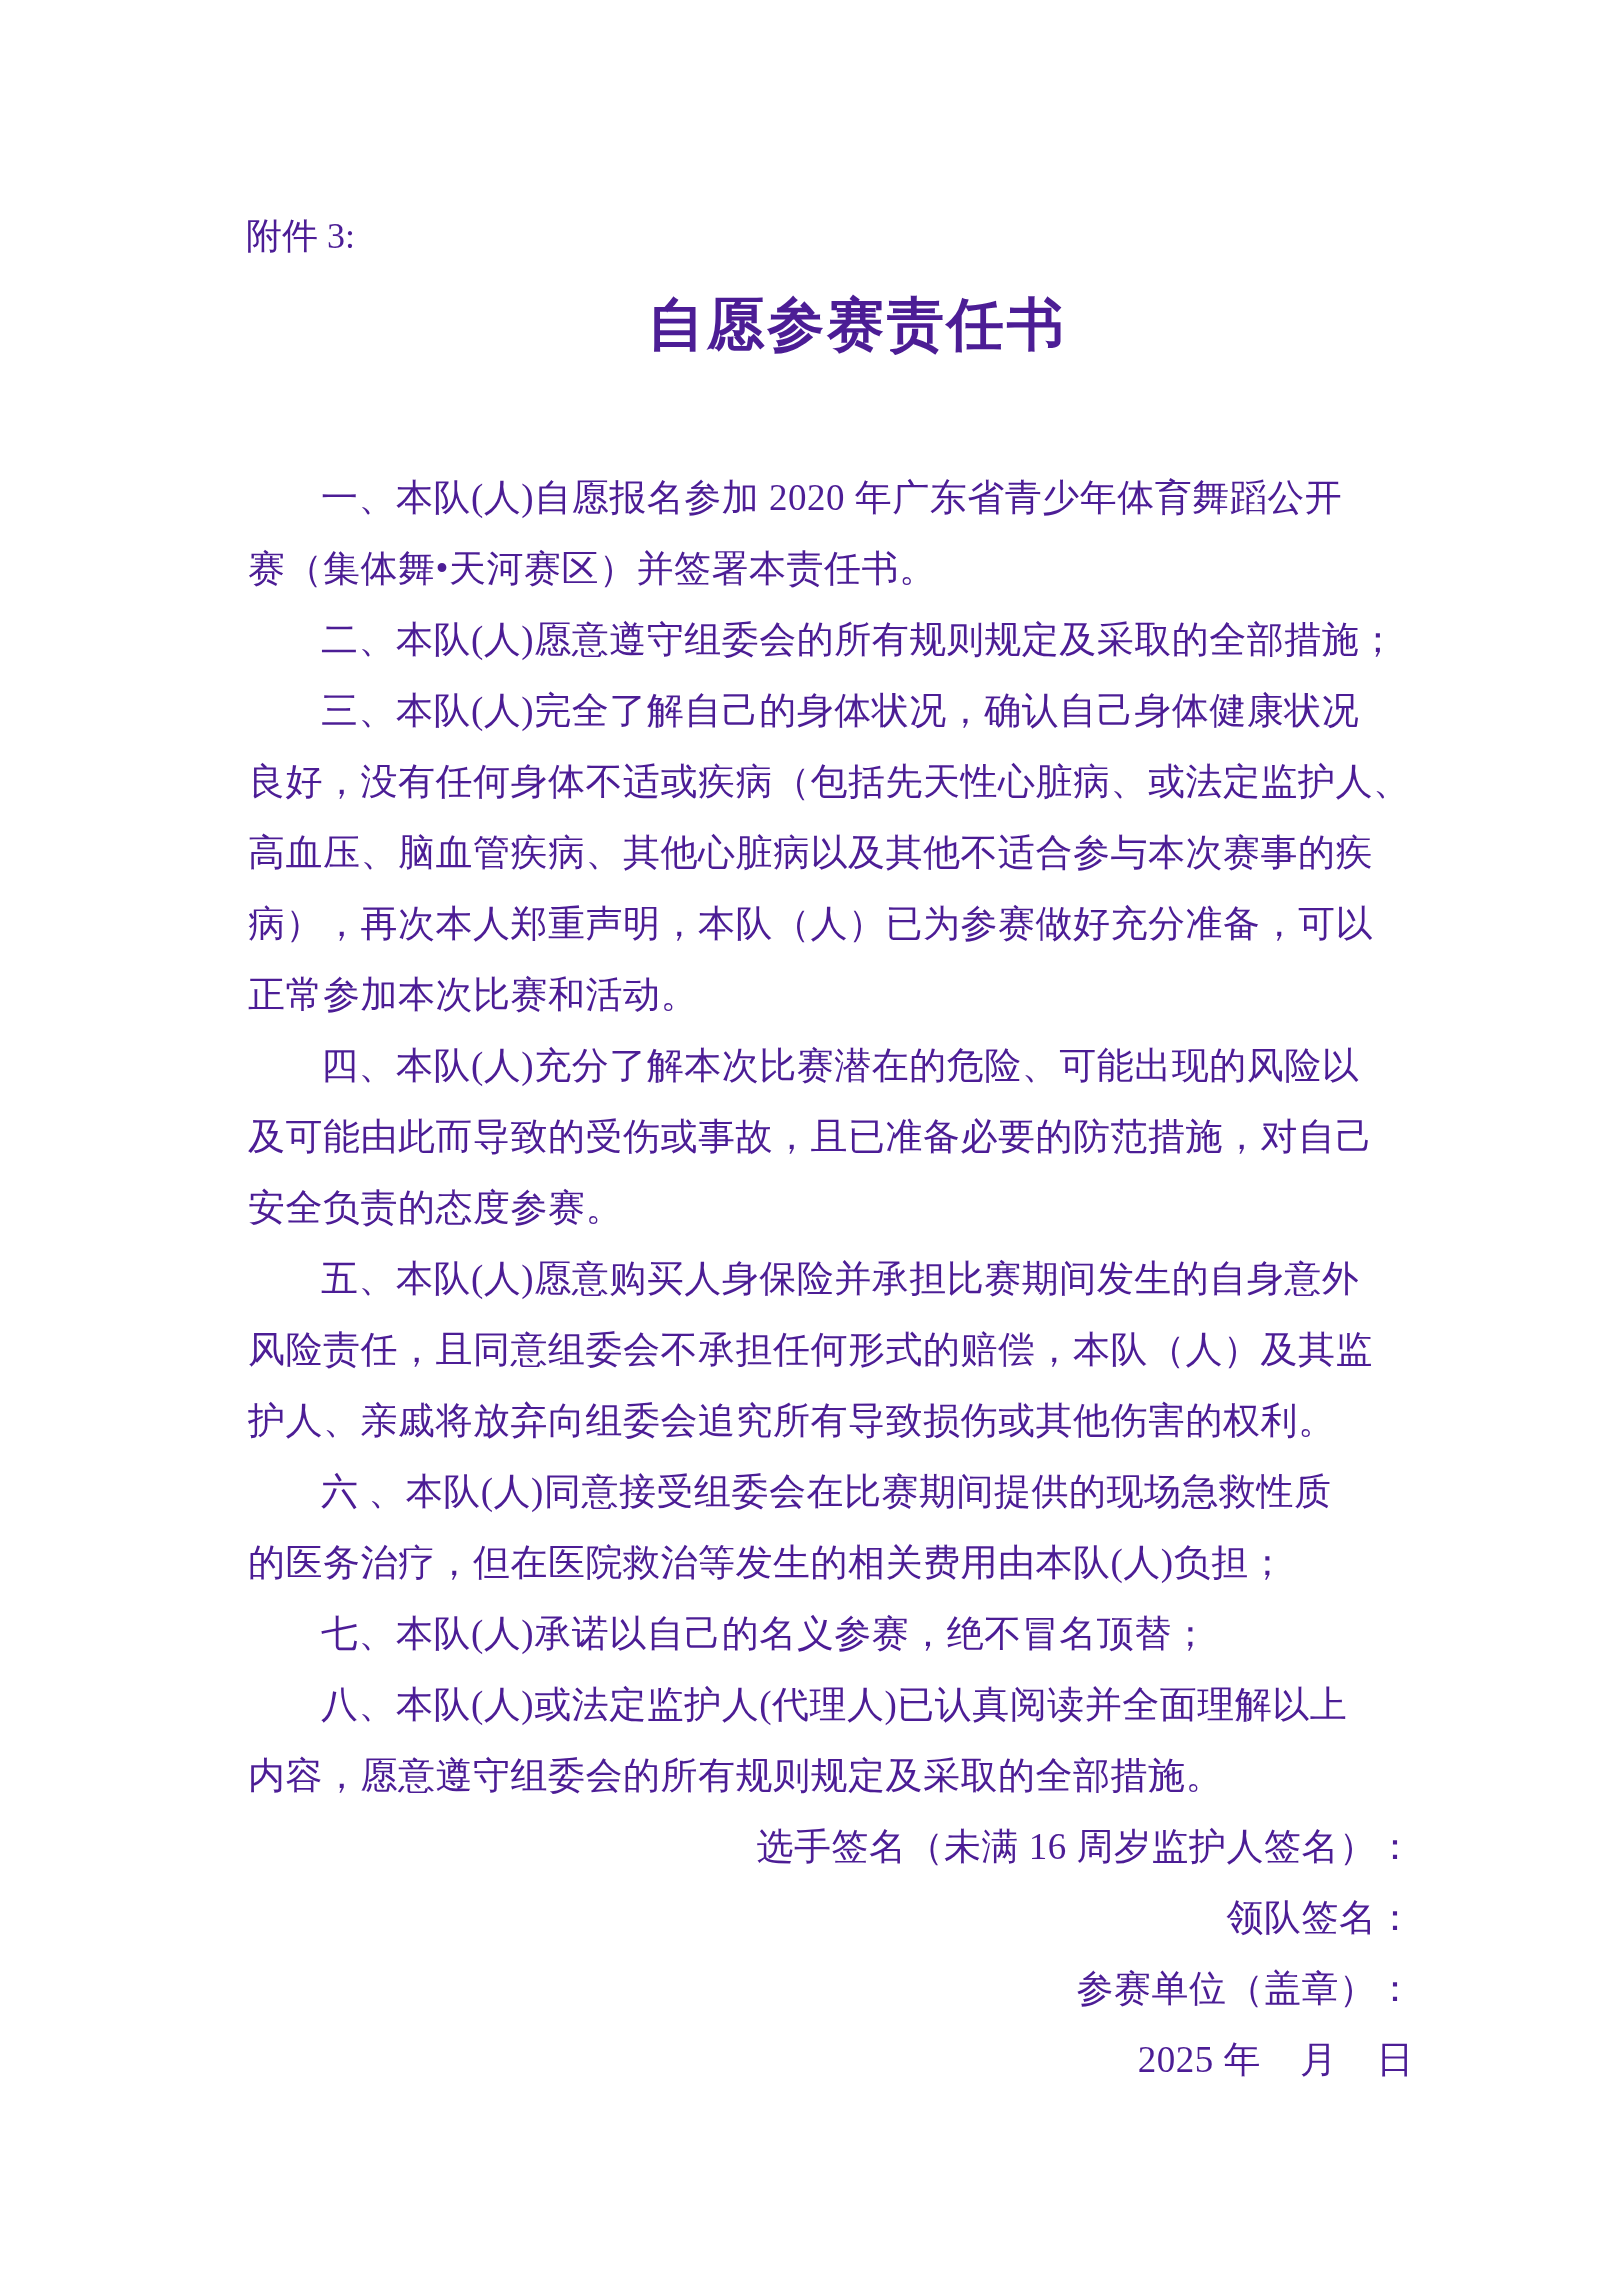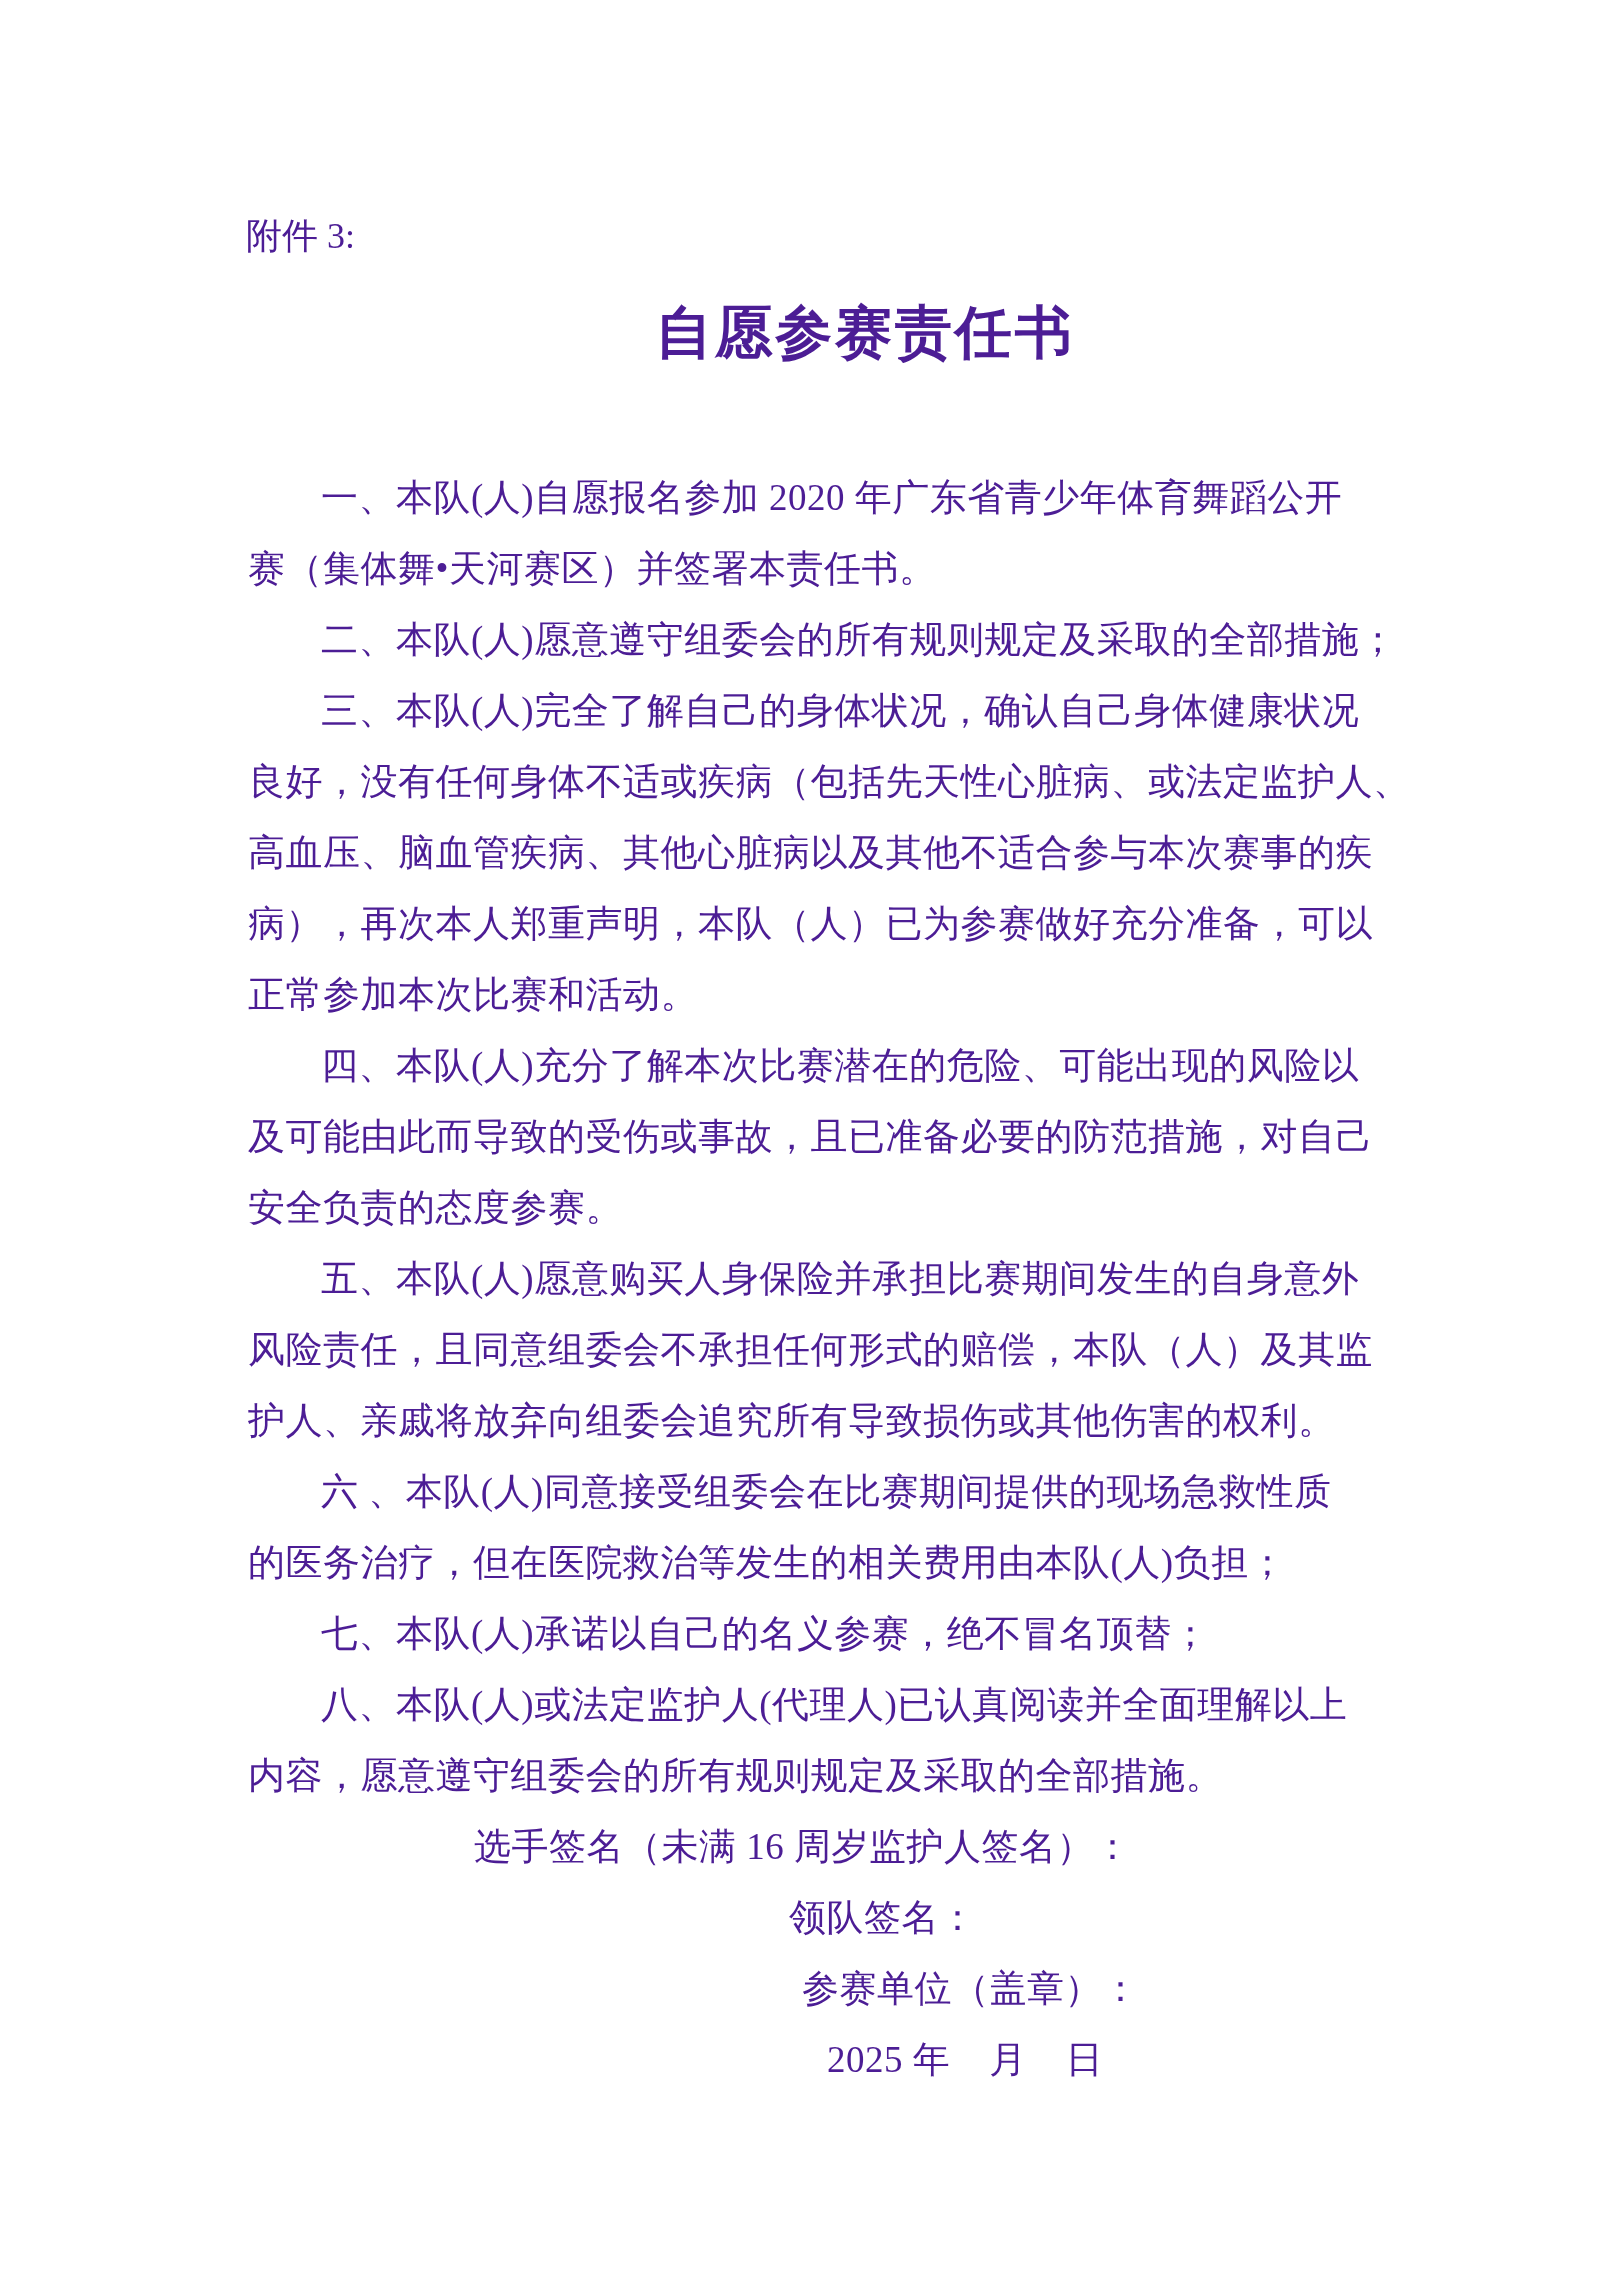--- a/index.html
+++ b/index.html
@@ -22,21 +22,21 @@
     top: 217px;
     font-size: 36px;
     line-height: 39px;
     white-space: pre;
   }
   .doc-title {
     position: absolute;
     left: 849px;
     top: 284px;
     transform: translateX(-50%);
-    margin: 16px;
+    margin: 8px;
     font-family: "Liberation Sans", sans-serif;
     font-weight: 900;
     font-size: 57px;
     line-height: 65px;
     letter-spacing: 2.9px;
     white-space: pre;
   }
   .body-lines {
     position: absolute;
     left: 248px;
@@ -58,20 +58,21 @@
     left: 248px;
     top: 1811px;
     width: 1166px;
   }
   .sig-line {
     height: 71px;
     line-height: 71px;
     font-size: 37px;
     white-space: pre;
     letter-spacing: 0.5px;
+    text-align: right;
   }
   .sig-line:nth-child(1) { padding-left: 226px; }
   .sig-line:nth-child(2) { padding-left: 541px; }
   .sig-line:nth-child(3) { padding-left: 554px; }
   .sig-line:nth-child(4) { padding-left: 579px; }
 </style>
 </head>
 <body>
 
 <div class="page">

